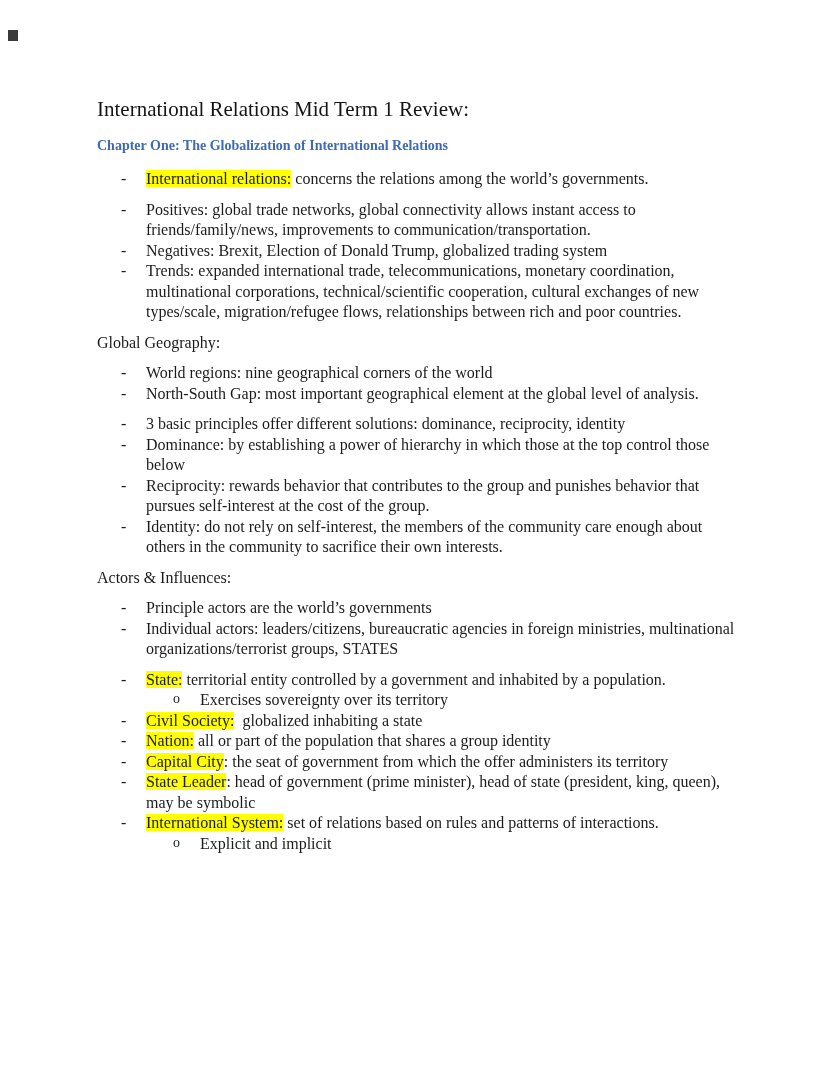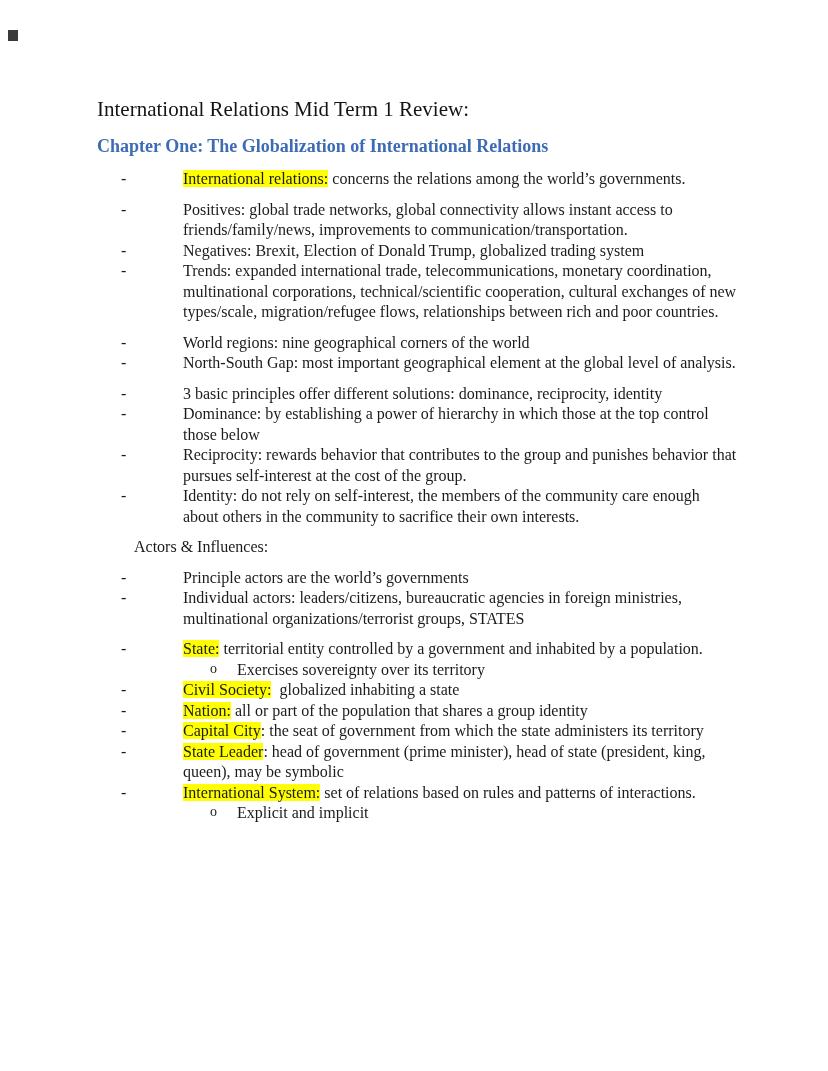--- a/index.html
+++ b/index.html
@@ -27,32 +27,32 @@
     width: 640px;
   }
   .doc-title {
     font-size: 21px;
     line-height: 27px;
     font-weight: normal;
     margin: 0 0 12px 0;
     color: #141414;
   }
   .doc-heading {
-    font-size: 18px;
+    font-size: 14px;
     line-height: 22px;
     font-weight: bold;
     margin: 0 0 12px 0;
     color: var(--heading-color, #3d6bb4);
   }
   .para, .list {
     font-size: 16px;
     line-height: 20.5px;
     margin: 10px 0;
   }
-  .para, .btext, .sub-item { white-space: pre-wrap; margin-left: 37px; }
+  .para, .btext, .sub-item { white-space: pre-wrap; }
   .bullet-item {
     position: relative;
     padding-left: 49px;
   }
   .bullet-item .dash {
     position: absolute;
     left: 24px;
     top: 0;
   }
   .sub-item {
@@ -89,20 +89,21 @@
           </div>
           <div class="bullet-item">
             <span class="dash">-</span>
             <div class="btext"><span>Negatives: Brexit, Election of Donald Trump, globalized trading system</span></div>
           </div>
           <div class="bullet-item">
             <span class="dash">-</span>
             <div class="btext"><span>Trends: expanded international trade, telecommunications, monetary coordination, multinational corporations, technical/scientific cooperation, cultural exchanges of new types/scale, migration/refugee flows, relationships between rich and poor countries.</span></div>
           </div>
         </div>
+        <div class="para"><span>Global Geography:</span></div>
         <div class="list">
           <div class="bullet-item">
             <span class="dash">-</span>
             <div class="btext"><span>World regions: nine geographical corners of the world</span></div>
           </div>
           <div class="bullet-item">
             <span class="dash">-</span>
             <div class="btext"><span>North-South Gap: most important geographical element at the global level of analysis.</span></div>
           </div>
         </div>
@@ -144,21 +145,21 @@
           <div class="bullet-item">
             <span class="dash">-</span>
             <div class="btext"><span class="hl">Civil Society:</span><span>  globalized inhabiting a state</span></div>
           </div>
           <div class="bullet-item">
             <span class="dash">-</span>
             <div class="btext"><span class="hl">Nation:</span><span> all or part of the population that shares a group identity</span></div>
           </div>
           <div class="bullet-item">
             <span class="dash">-</span>
-            <div class="btext"><span class="hl">Capital City</span><span>: the seat of government from which the state administers its territory</span></div>
+            <div class="btext"><span class="hl">Capital City</span><span>: the seat of government from which the offer administers its territory</span></div>
           </div>
           <div class="bullet-item">
             <span class="dash">-</span>
             <div class="btext"><span class="hl">State Leader</span><span>: head of government (prime minister), head of state (president, king, queen), may be symbolic</span></div>
           </div>
           <div class="bullet-item">
             <span class="dash">-</span>
             <div class="btext"><span class="hl">International System:</span><span> set of relations based on rules and patterns of interactions.</span></div>
           </div>
           <div class="sub-item"><span class="smark">o</span><span>Explicit and implicit</span></div>

